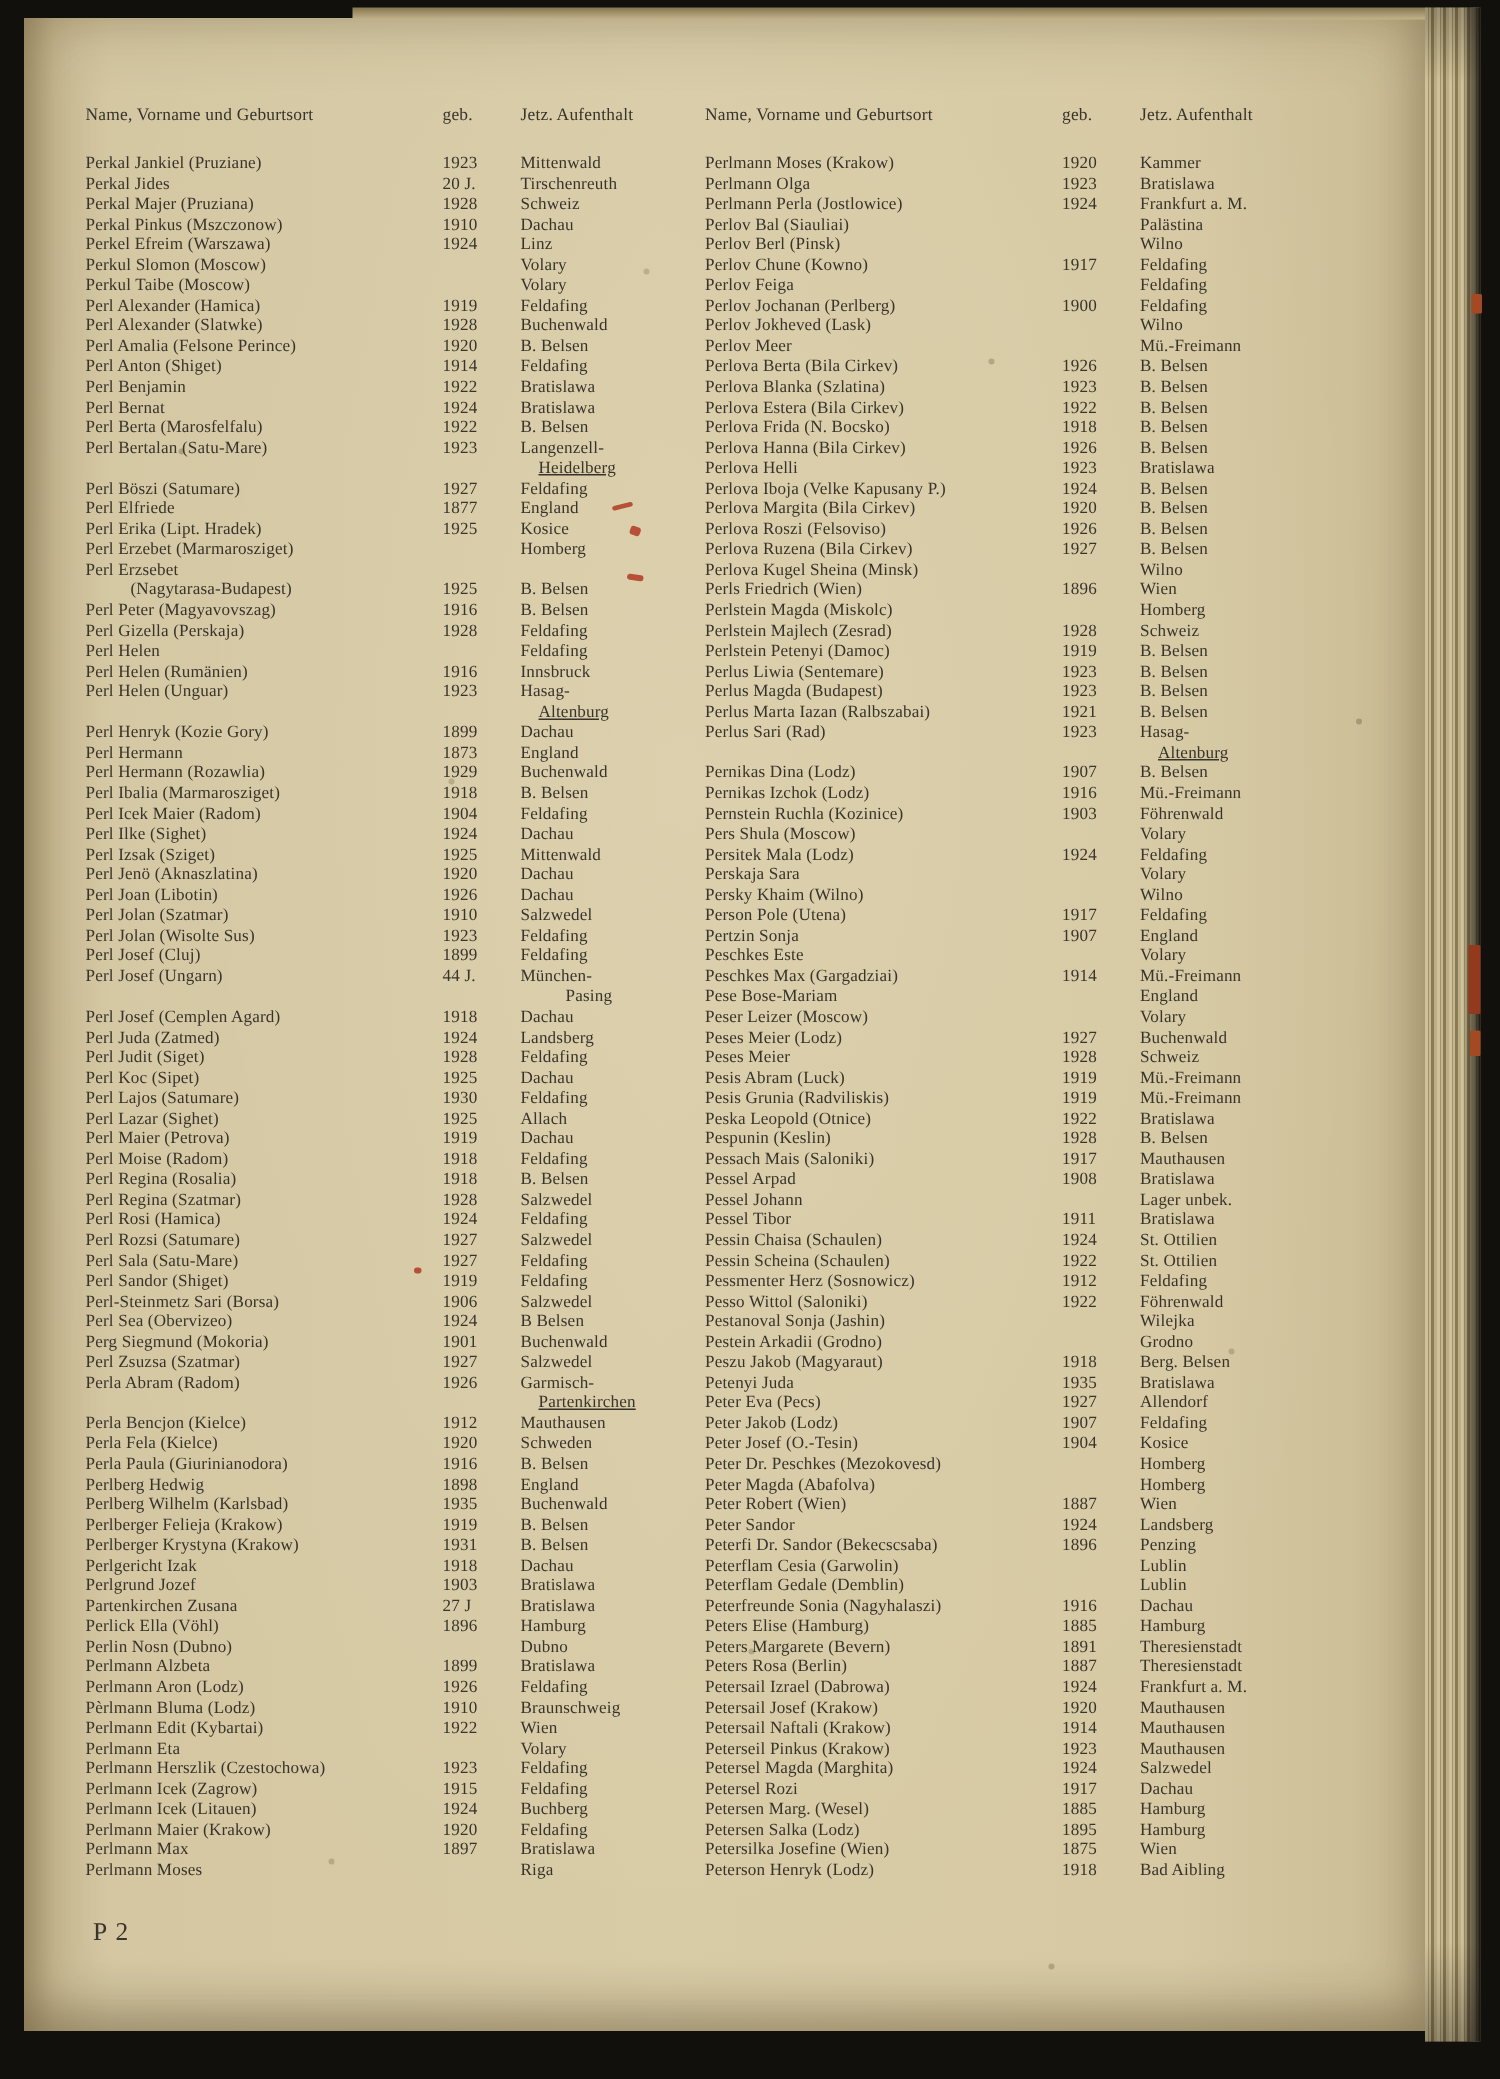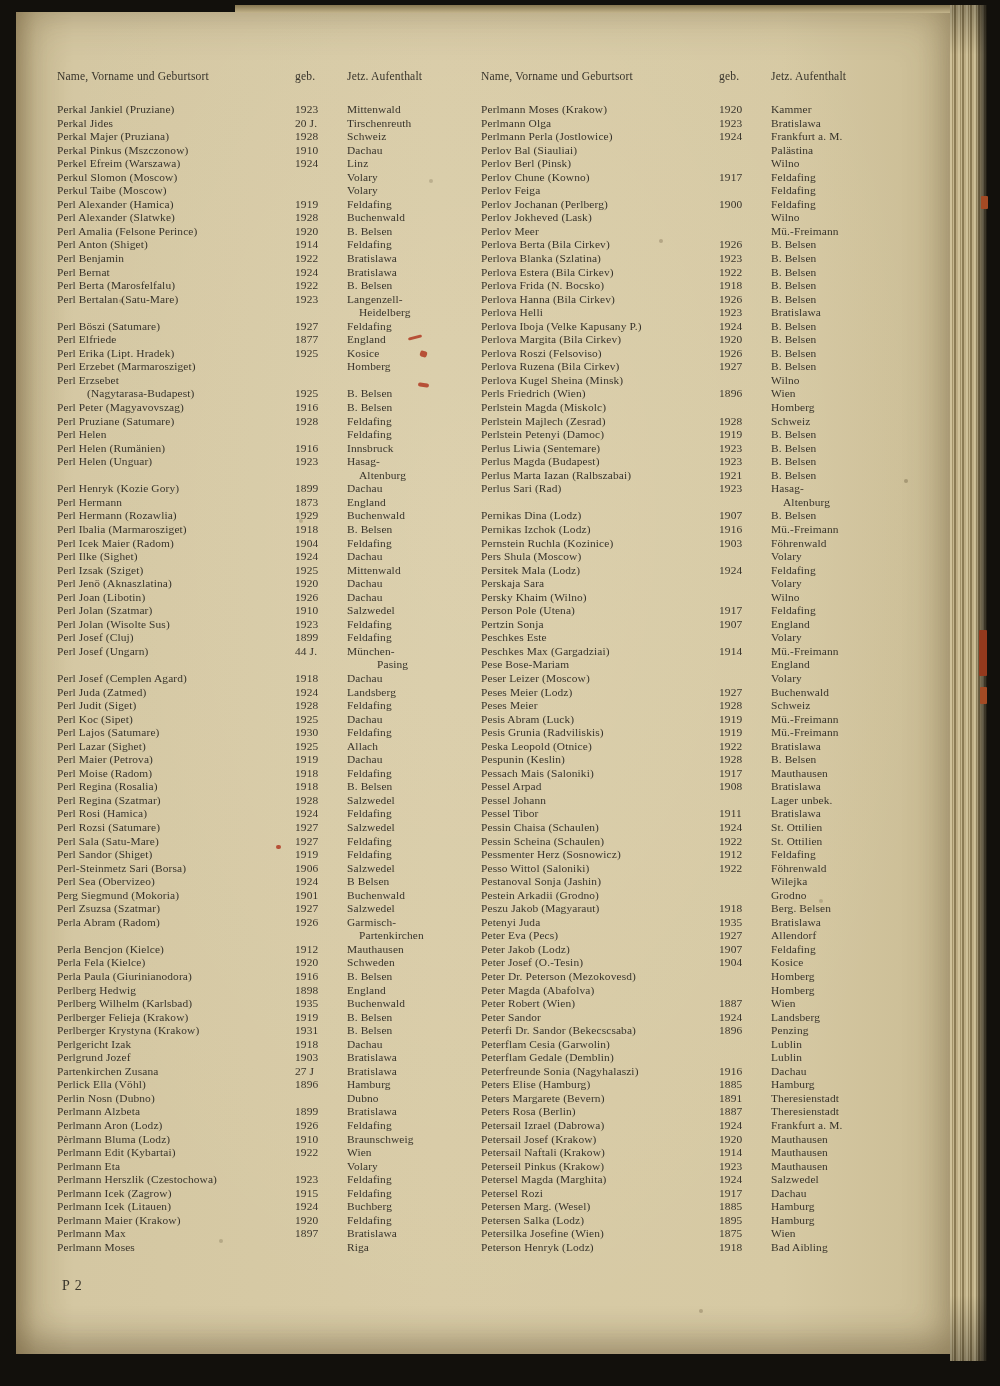--- a/index.html
+++ b/index.html
@@ -22,32 +22,32 @@
       linear-gradient(180deg, rgba(0,0,0,.25), rgba(0,0,0,0) 50px, rgba(0,0,0,0) 1290px, rgba(0,0,0,.3)),
       repeating-linear-gradient(90deg,#cfc199 0 2px,#a3936a 2px 3px,#c6b78f 3px 4px,#8b7b54 4px 6px,#beae85 6px 8px);
   }
   .edge-stack::after{content:"";position:absolute;right:0;top:0;width:12px;height:100%;
     background:linear-gradient(90deg,rgba(10,8,5,0) ,rgba(10,8,5,.85));}
   .edge-top{position:absolute;left:235px;top:5px;width:715px;height:8px;
     background:linear-gradient(180deg,#86764f,#c3b48b);}
 
   
   .content{position:absolute;left:57px;top:70px;width:840px;color:#38342b;}
-  .cols{display:flex;gap:18px;}
+  .cols{display:flex;gap:7px;}
   .col{flex:0 0 406px;width:406px;}
   .head{display:grid;grid-template-columns:238px 52px 1fr;font-size:11.6px;line-height:13px;
         margin-bottom:20px;white-space:nowrap;letter-spacing:.15px;}
   .row{display:grid;grid-template-columns:238px 52px 1fr;font-size:11.4px;line-height:13.55px;
        white-space:nowrap;letter-spacing:.12px;}
   .c-name,.c-geb,.c-ort{overflow:visible;}
   .ni{padding-left:30px;}
-  .oi{padding-left:12px;}
+  .oi{padding-left:12px;text-decoration:underline;}
   .oi2{padding-left:30px;}
 
-  .footer{position:absolute;left:62px;top:1278px;font-size:14px;color:#38342b;letter-spacing:1px;}
+  .footer{position:absolute;left:62px;top:1278px;font-size:17px;color:#38342b;letter-spacing:1px;}
 
   
   .red-mark{position:absolute;background:#b03a22;opacity:.85;border-radius:2px;}
   .rm1{left:408px;top:336px;width:14px;height:3px;transform:rotate(-14deg);}
   .rm2{left:420px;top:351px;width:7px;height:6px;transform:rotate(18deg);}
   .rm3{left:418px;top:383px;width:11px;height:4px;transform:rotate(8deg);}
   .rm4{left:276px;top:845px;width:5px;height:4px;}
   .edge-mark{position:absolute;border-radius:1px;}
   .em1{left:981px;top:196px;width:7px;height:13px;background:#a34a24;}
   .em2{left:979px;top:630px;width:8px;height:46px;background:#93391d;}
@@ -204,21 +204,21 @@
             <span class="c-name ni">(Nagytarasa-Budapest)</span>
             <span class="c-geb">1925</span>
             <span class="c-ort">B. Belsen</span>
           </div>
           <div class="row">
             <span class="c-name">Perl Peter (Magyavovszag)</span>
             <span class="c-geb">1916</span>
             <span class="c-ort">B. Belsen</span>
           </div>
           <div class="row">
-            <span class="c-name">Perl Pruziane (Satumare)</span>
+            <span class="c-name">Perl Gizella (Perskaja)</span>
             <span class="c-geb">1928</span>
             <span class="c-ort">Feldafing</span>
           </div>
           <div class="row">
             <span class="c-name">Perl Helen</span>
             <span class="c-geb"></span>
             <span class="c-ort">Feldafing</span>
           </div>
           <div class="row">
             <span class="c-name">Perl Helen (Rumänien)</span>
@@ -836,21 +836,21 @@
             <span class="c-name">Peter Jakob (Lodz)</span>
             <span class="c-geb">1907</span>
             <span class="c-ort">Feldafing</span>
           </div>
           <div class="row">
             <span class="c-name">Peter Josef (O.-Tesin)</span>
             <span class="c-geb">1904</span>
             <span class="c-ort">Kosice</span>
           </div>
           <div class="row">
-            <span class="c-name">Peter Dr. Peterson (Mezokovesd)</span>
+            <span class="c-name">Peter Dr. Peschkes (Mezokovesd)</span>
             <span class="c-geb"></span>
             <span class="c-ort">Homberg</span>
           </div>
           <div class="row">
             <span class="c-name">Peter Magda (Abafolva)</span>
             <span class="c-geb"></span>
             <span class="c-ort">Homberg</span>
           </div>
           <div class="row">
             <span class="c-name">Peter Robert (Wien)</span>

